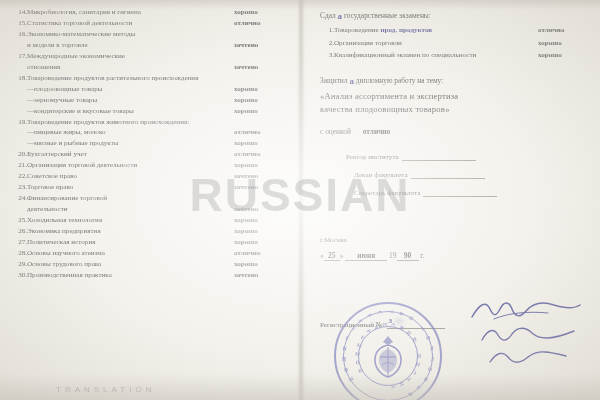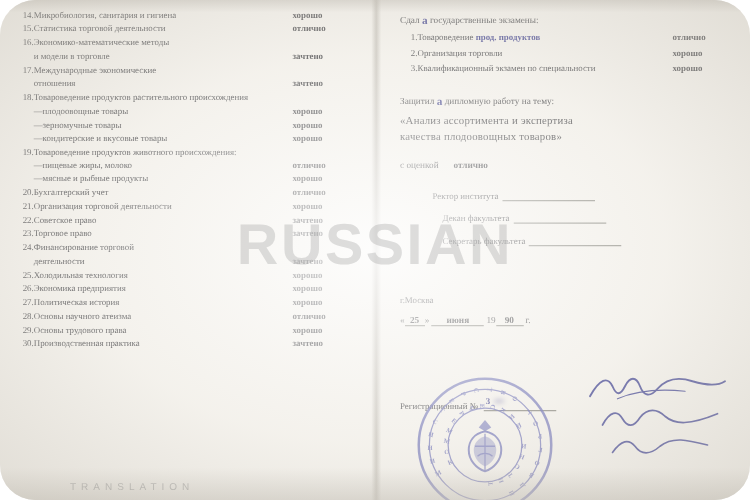--- a/index.html
+++ b/index.html
@@ -12,21 +12,20 @@
     overflow: hidden;
     font-family: "Liberation Serif", serif;
     background: #ffffff;
   }
   #page {
     position: relative;
     width: 600px;
     height: 400px;
     background: #f3f1ec;
     overflow: hidden;
-    border-radius: 28px;
   }
   
   #page::before {
     content: "";
     position: absolute;
     inset: 0;
     background:
       radial-gradient(ellipse at 50% 50%, rgba(255,255,255,0.85) 0%, rgba(245,242,236,0.4) 55%, rgba(210,205,195,0.55) 100%);
     pointer-events: none;
     z-index: 6;

